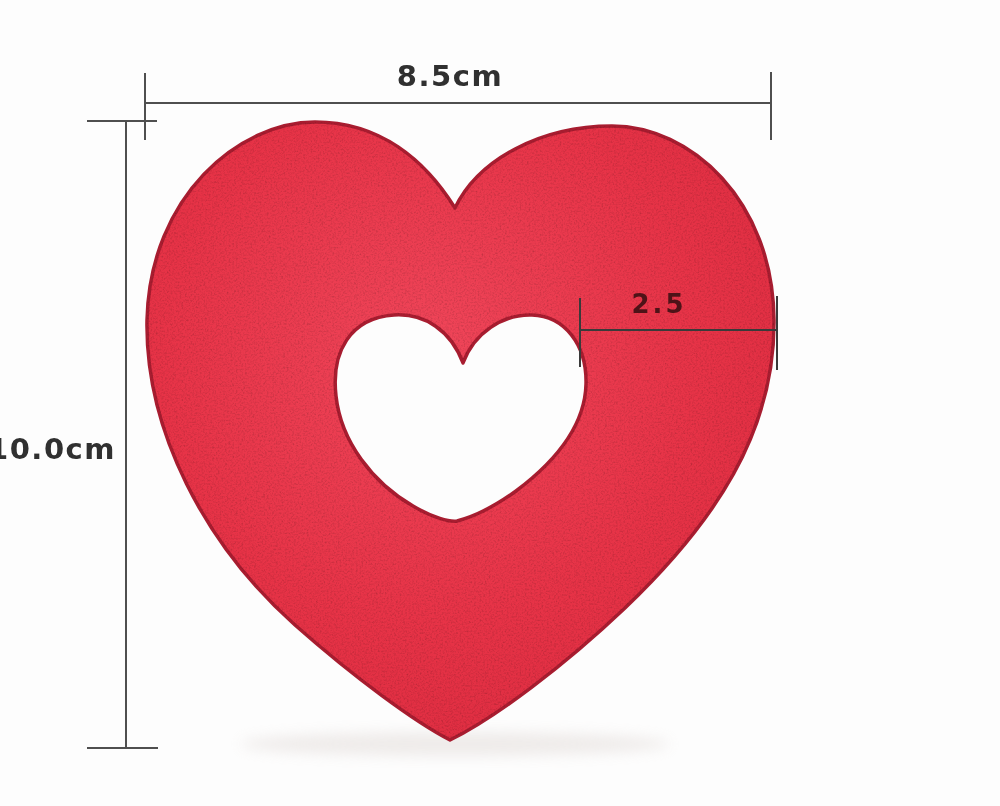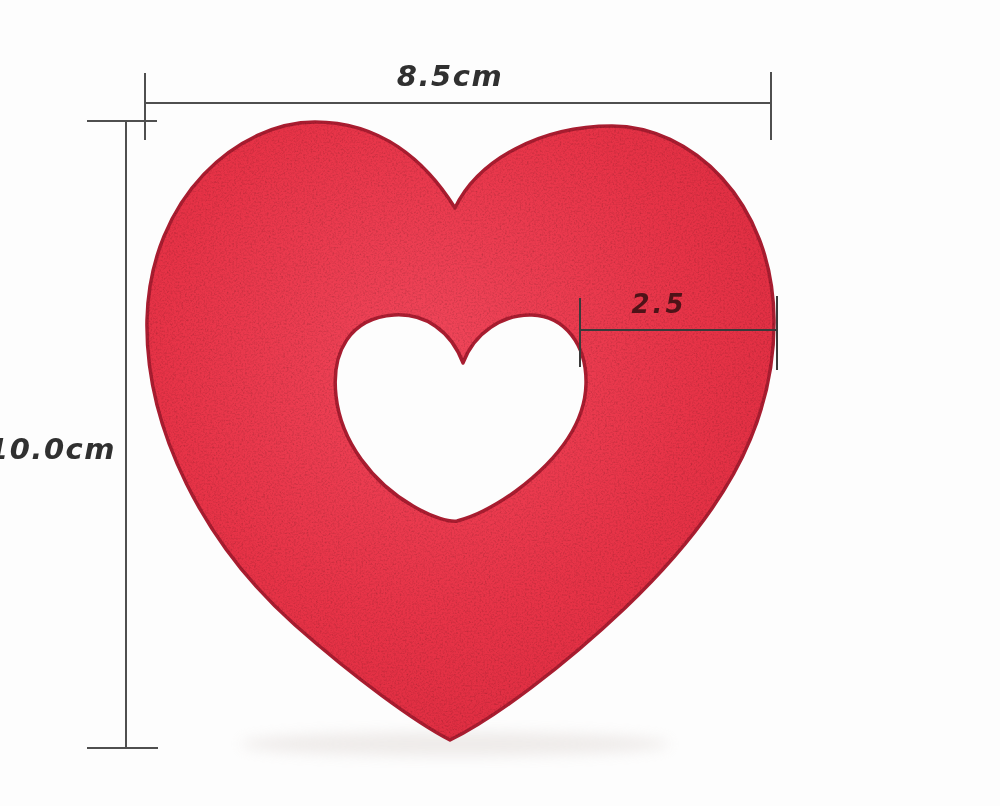--- a/index.html
+++ b/index.html
@@ -6,21 +6,20 @@
     margin: 0;
     padding: 0;
     background: #ffffff;
   }
   .stage {
     position: relative;
     width: 1000px;
     height: 806px;
     overflow: hidden;
     font-family: "DejaVu Sans", sans-serif;
-    font-style: italic;
   }
   svg { display: block; }
   .dim-label {
     font-family: "DejaVu Sans", sans-serif;
     font-weight: bold;
     letter-spacing: 1.5px;
   }
   .dim-label-large { font-size: 29px; }
   .dim-label-small { font-size: 26px; letter-spacing: 3px; }
 </style>

